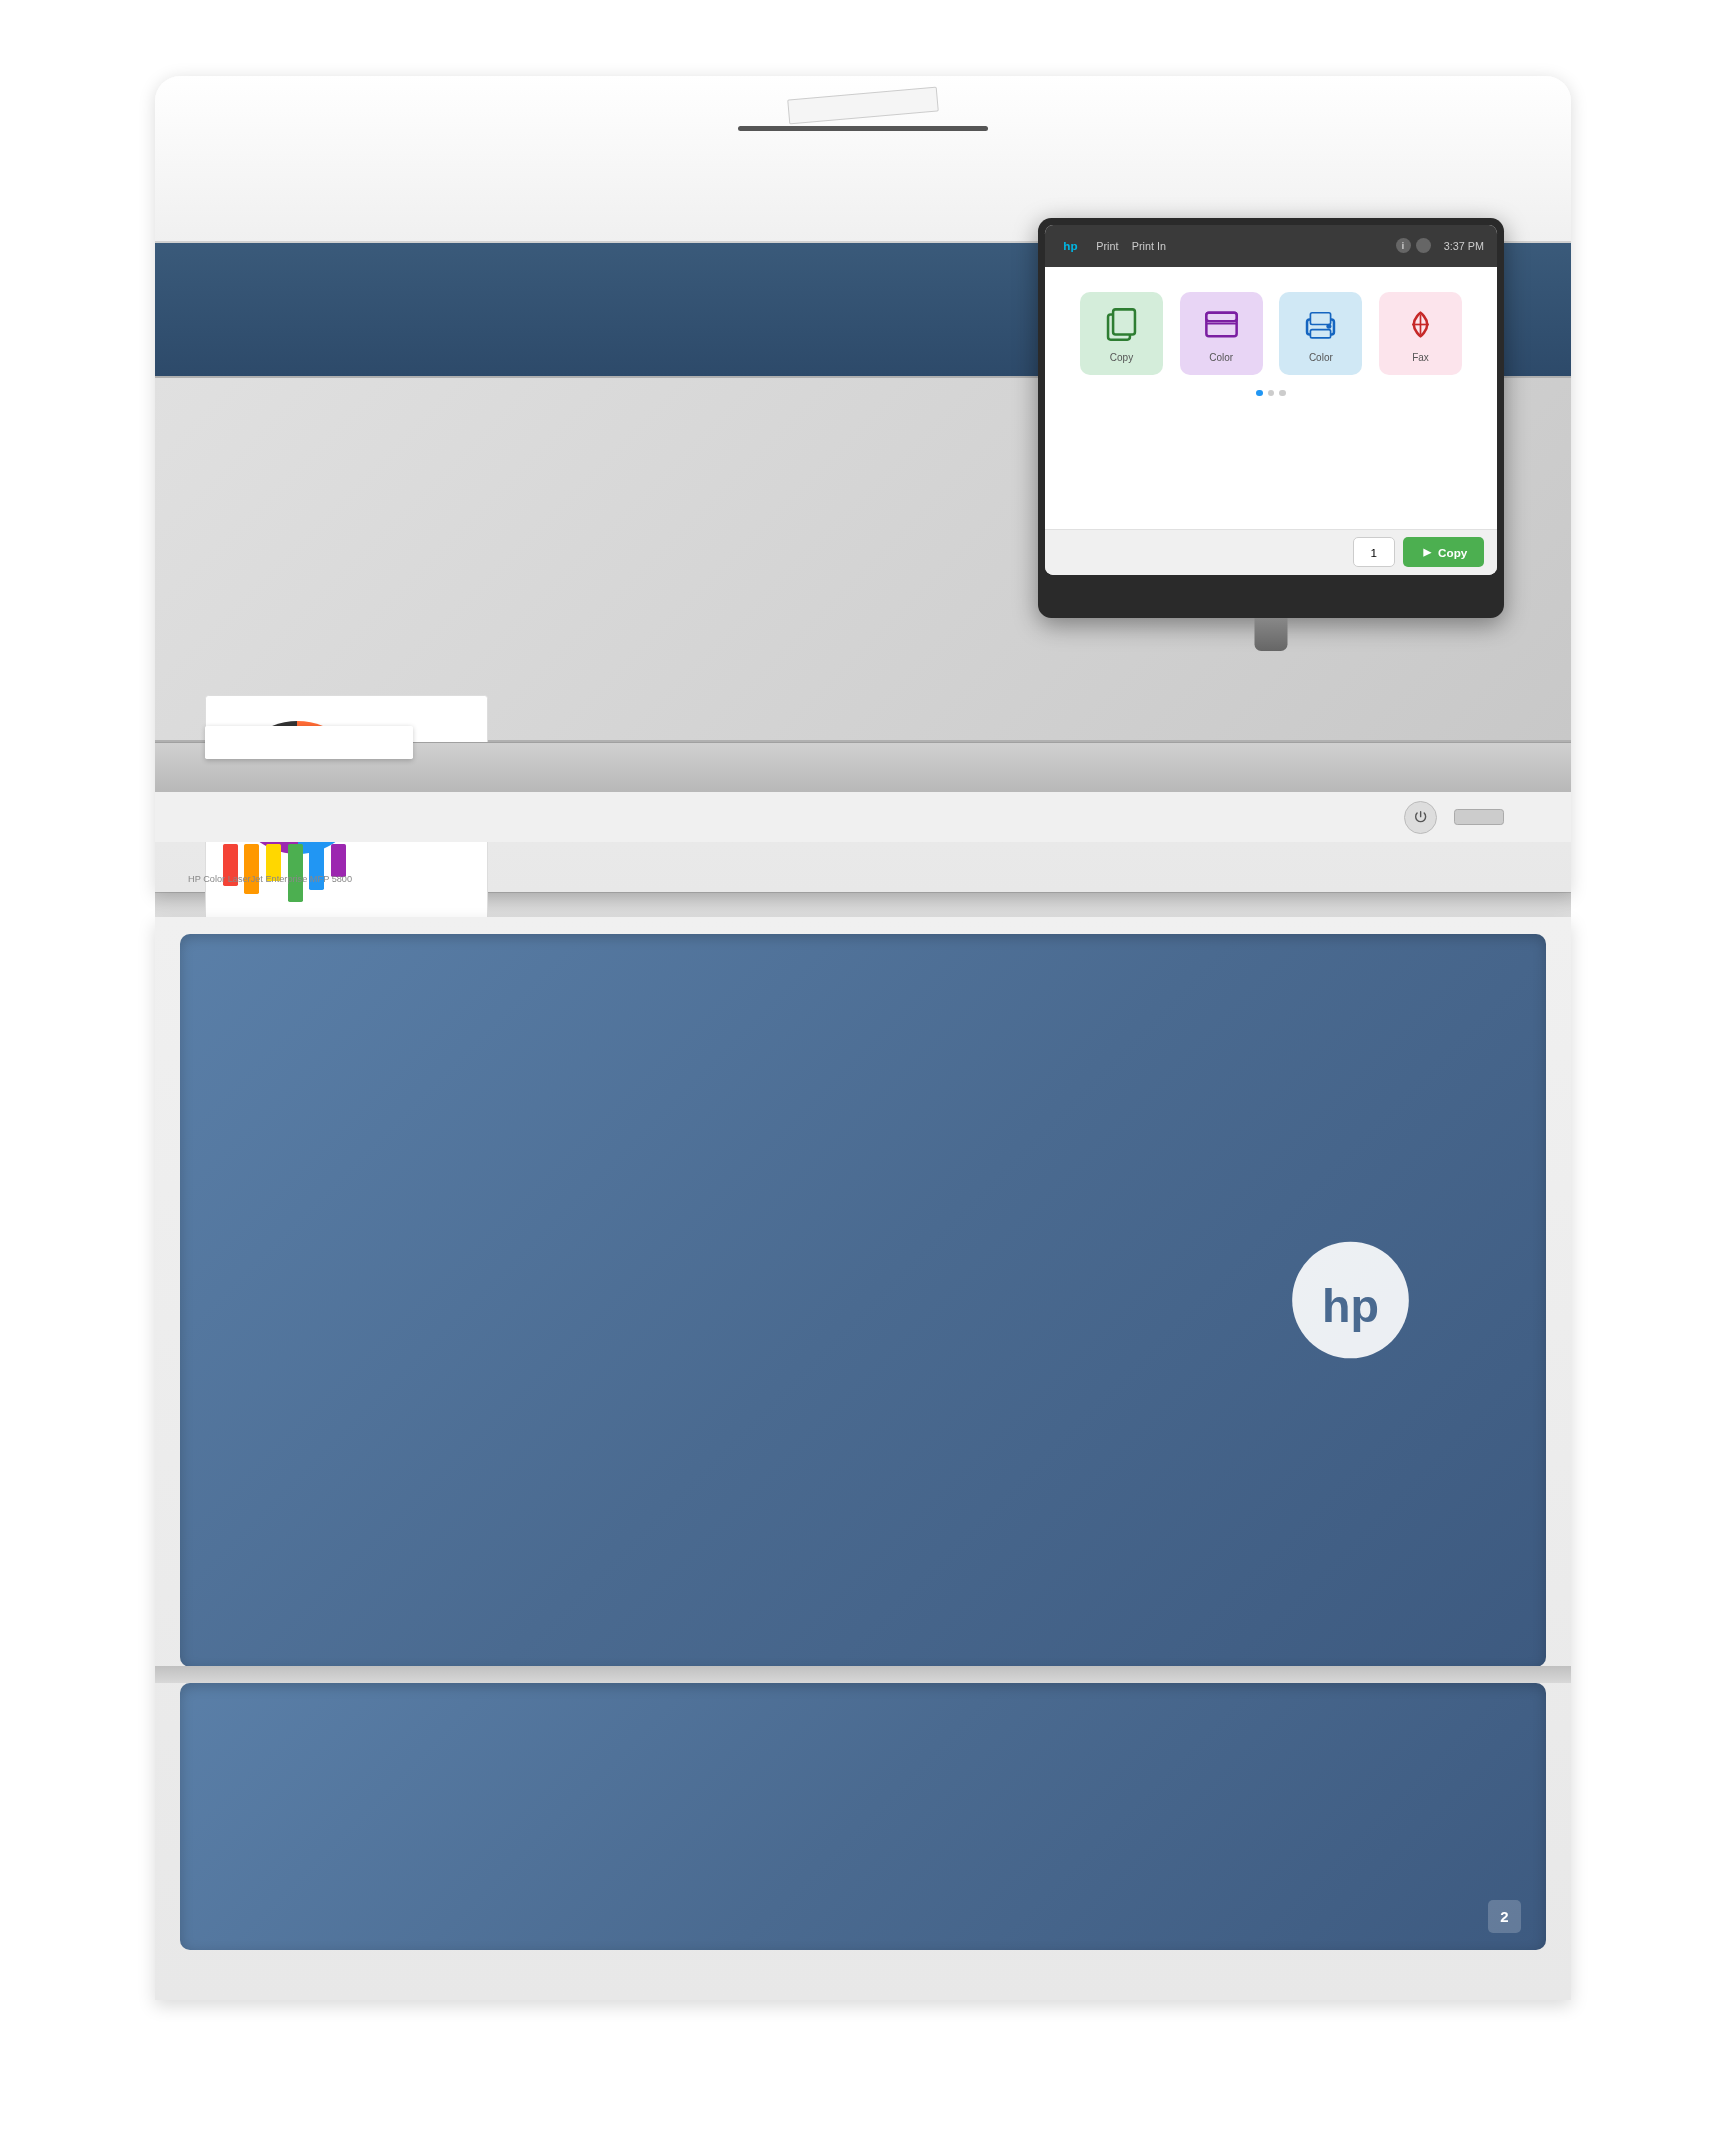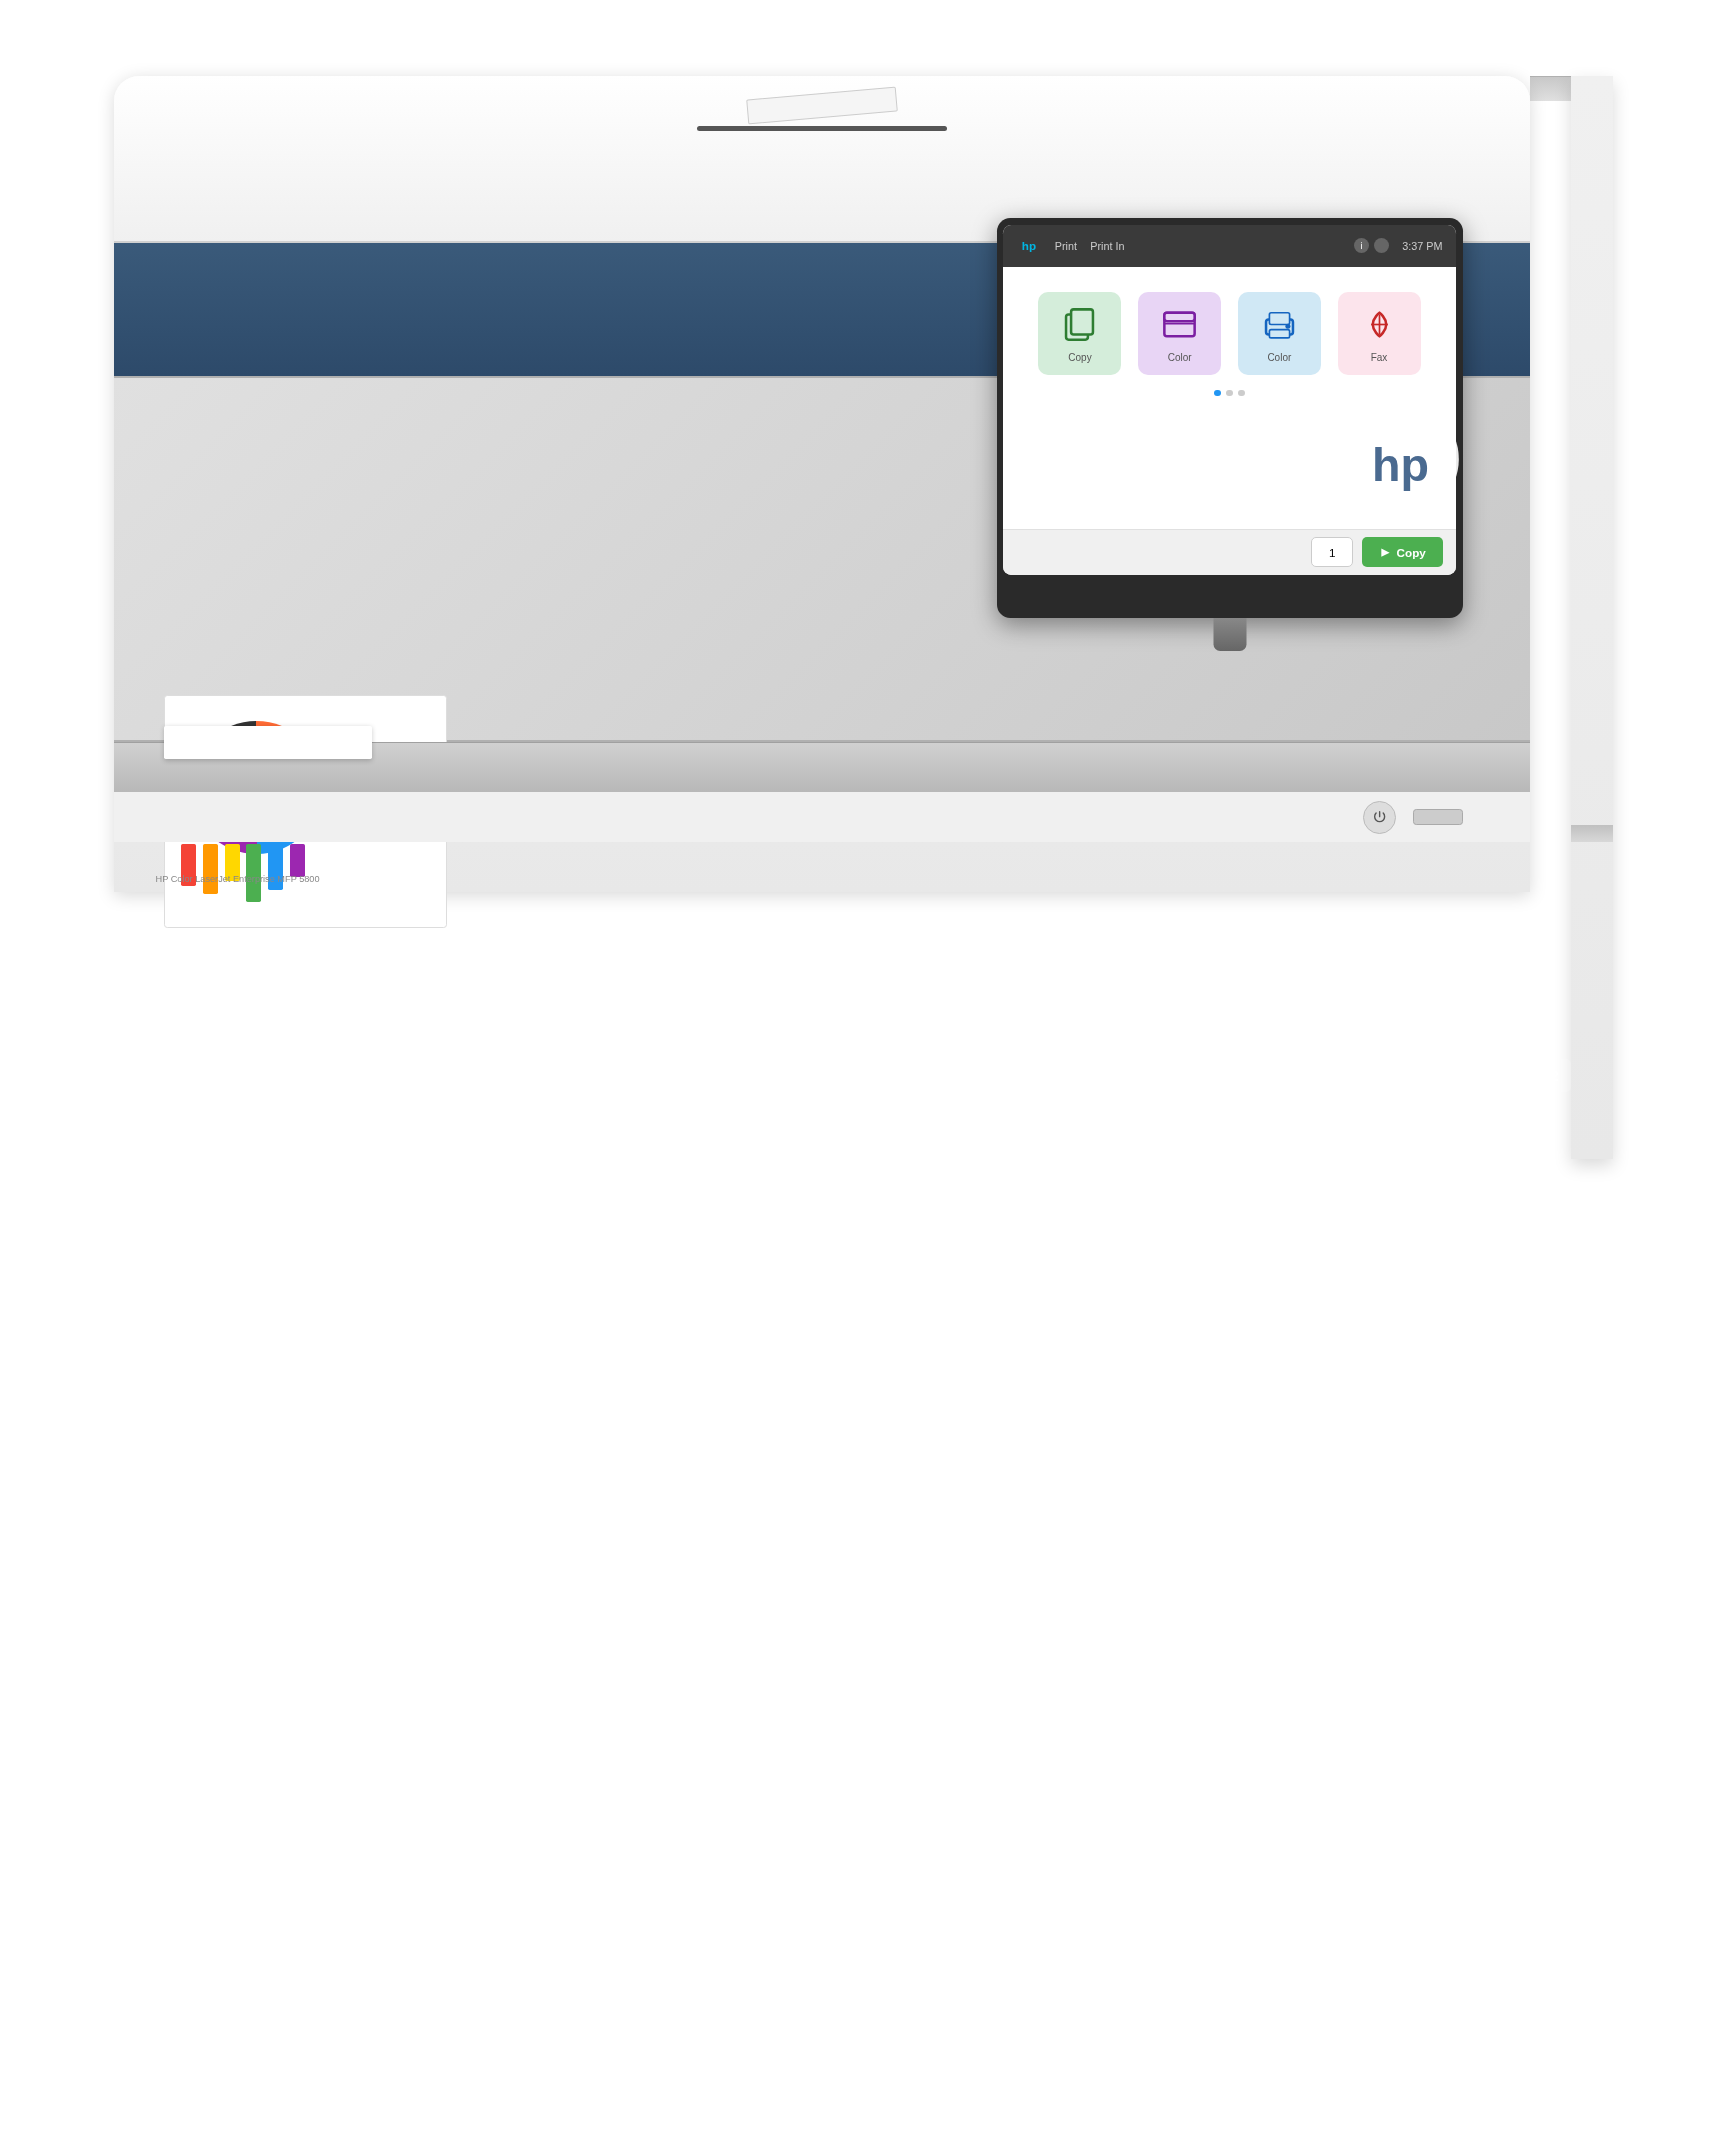--- a/index.html
+++ b/index.html
@@ -11,21 +11,22 @@
       justify-content: center;
       align-items: center;
       overflow: hidden;
     }
 
     .printer-container {
       width: 1499px;
       height: 1999px;
       position: relative;
       display: flex;
-      flex-direction: row;
+      flex-direction: column;
+      align-items: center;
     }
 
     
     .upper-body {
       width: 1416px;
       height: 816px;
       background: linear-gradient(180deg, #f8f8f8 0%, #e8e8e8 100%);
       border-radius: 25px 25px 0 0;
       position: relative;
       box-shadow: 0 3.3px 16.7px rgba(0,0,0,0.15);
@@ -383,21 +384,21 @@
       width: 50px;
       height: 16.7px;
       background: #ccc;
       border-radius: 3.3px;
       border: 1.7px solid #aaa;
     }
 
     .printer-label {
       position: absolute;
       bottom: 8.3px;
-      left: 42px;
+      left: 33px;
       font-size: 9.2px;
       font-family: Arial, sans-serif;
       color: #888;
     }
 
     
     .connector {
       width: 1416px;
       height: 25px;
       background: linear-gradient(180deg, #c8c8c8 0%, #e0e0e0 100%);

